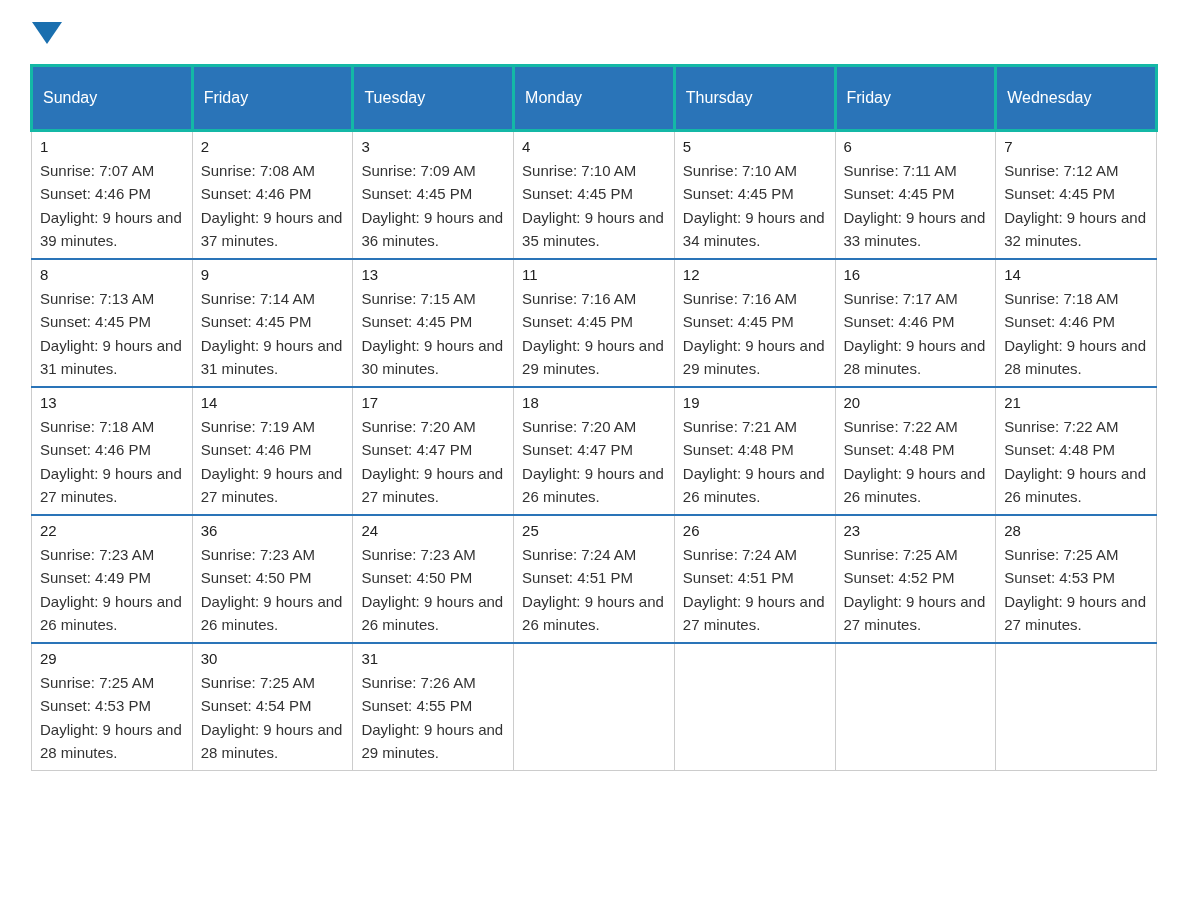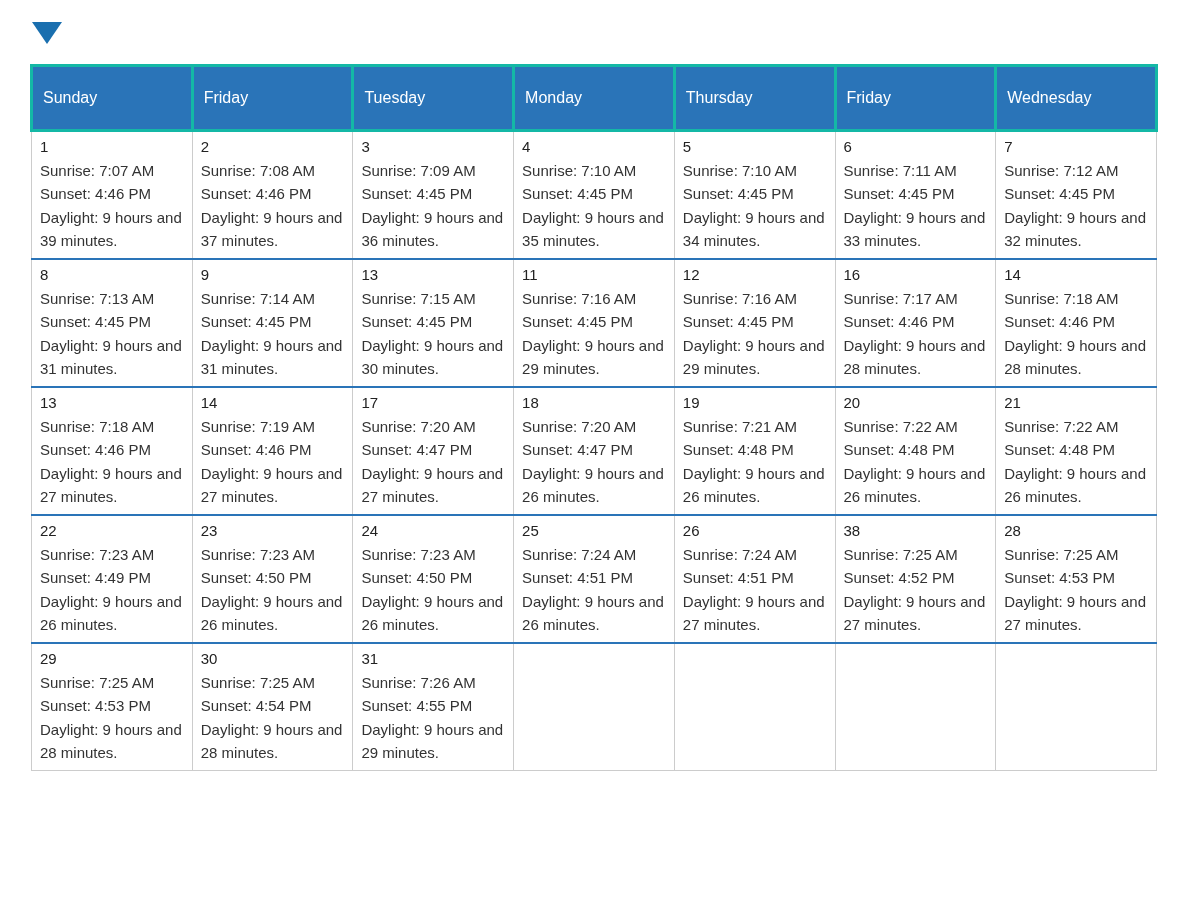--- a/index.html
+++ b/index.html
@@ -299,21 +299,21 @@
       <tr class="week-row">
         <td>
         <span class="day-number">22</span>
         <div class="day-info">
           Sunrise: 7:23 AM<br>
           Sunset: 4:49 PM<br>
           Daylight: 9 hours and 26 minutes.
         </div>
       </td>
         <td>
-        <span class="day-number">23</span>
+        <span class="day-number">36</span>
         <div class="day-info">
           Sunrise: 7:23 AM<br>
           Sunset: 4:50 PM<br>
           Daylight: 9 hours and 26 minutes.
         </div>
       </td>
         <td>
         <span class="day-number">24</span>
         <div class="day-info">
           Sunrise: 7:23 AM<br>
@@ -331,21 +331,21 @@
       </td>
         <td>
         <span class="day-number">26</span>
         <div class="day-info">
           Sunrise: 7:24 AM<br>
           Sunset: 4:51 PM<br>
           Daylight: 9 hours and 27 minutes.
         </div>
       </td>
         <td>
-        <span class="day-number">38</span>
+        <span class="day-number">23</span>
         <div class="day-info">
           Sunrise: 7:25 AM<br>
           Sunset: 4:52 PM<br>
           Daylight: 9 hours and 27 minutes.
         </div>
       </td>
         <td>
         <span class="day-number">28</span>
         <div class="day-info">
           Sunrise: 7:25 AM<br>

